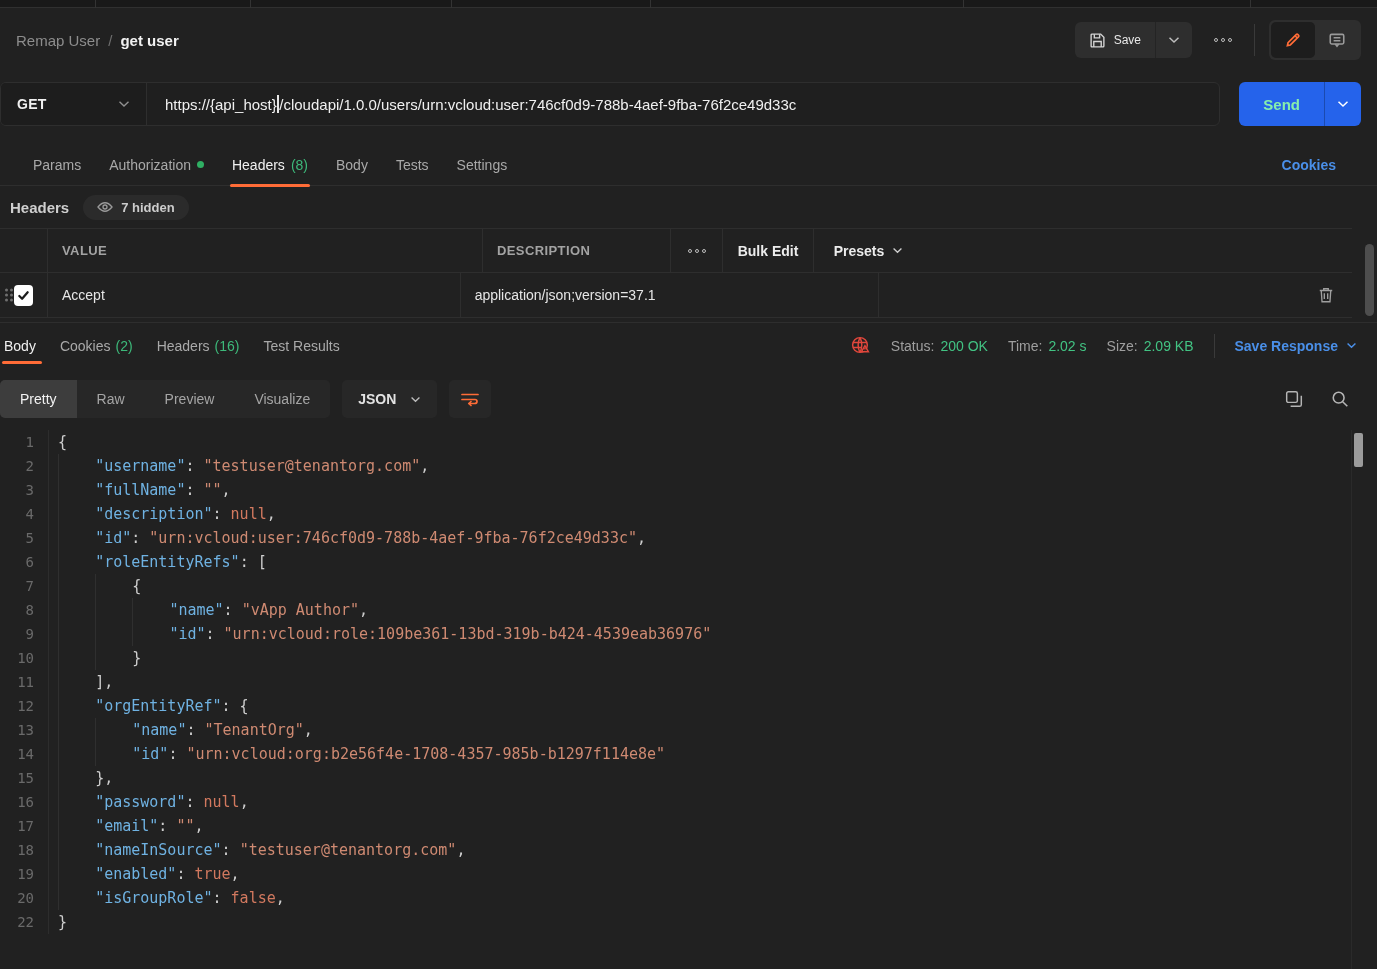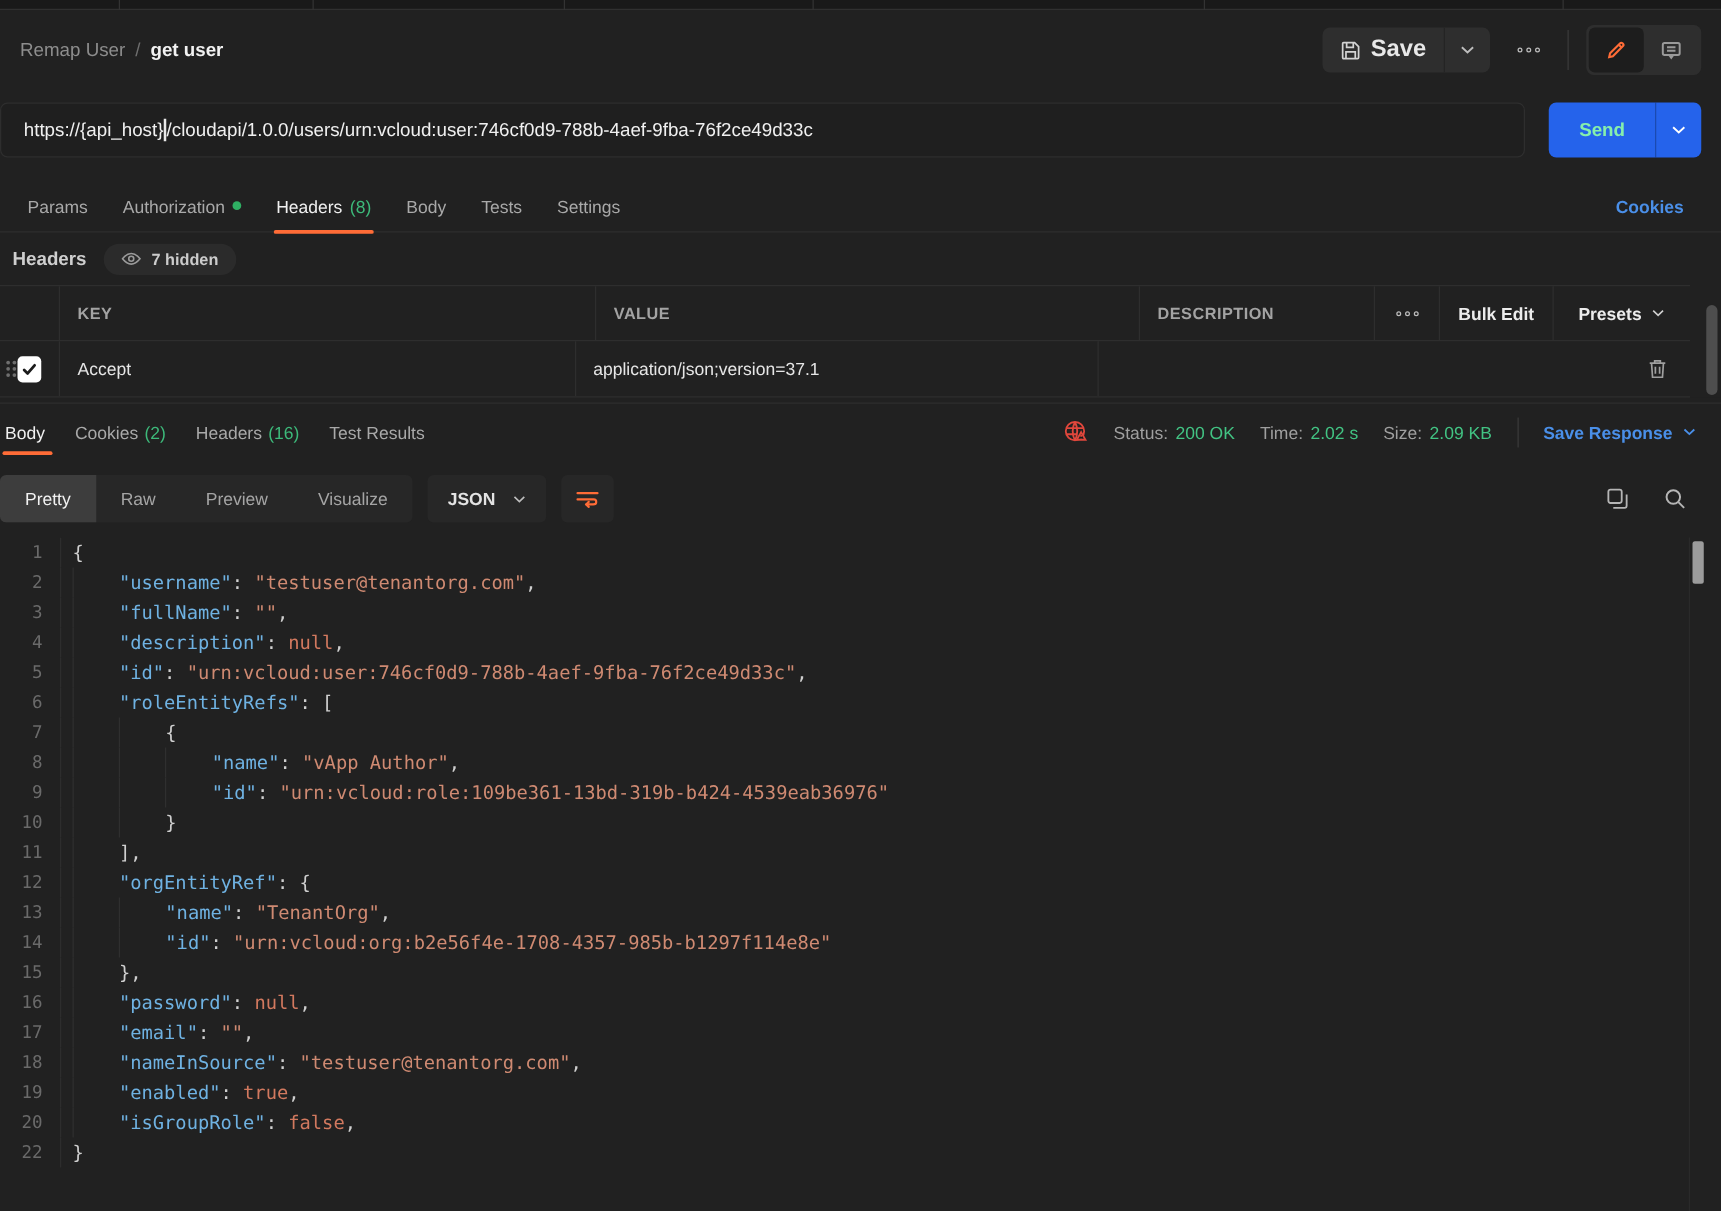--- a/index.html
+++ b/index.html
@@ -17,42 +17,42 @@
   .topstrip{position:absolute;left:0;top:0;width:100%;height:8px;background:#191919;border-bottom:1px solid #303030;}
   .topstrip .sep{position:absolute;top:0;width:1px;height:8px;background:#333;}
 
   
   .header{position:absolute;left:0;top:8px;width:100%;height:64px;background:var(--bg);display:flex;align-items:center;padding:0 16px;}
   .crumb-parent{color:#8d8d8d;font-size:15px;}
   .crumb-sep{color:#6f6f6f;margin:0 8px;font-size:15px;}
   .crumb-current{color:#f2f2f2;font-size:15px;font-weight:700;}
   .header-right{margin-left:auto;display:flex;align-items:center;gap:14px;}
   .save-group{display:flex;align-items:stretch;background:#2e2e2e;border-radius:6px;height:36px;overflow:hidden;}
-  .save-main{display:flex;align-items:center;gap:8px;padding:0 14px;font-size:19px;font-weight:700;color:#e8e8e8;cursor:pointer;}
+  .save-main{display:flex;align-items:center;gap:8px;padding:0 14px;font-size:12px;font-weight:400;color:#e8e8e8;cursor:pointer;}
   .save-caret{display:flex;align-items:center;padding:0 12px;border-left:1px solid #242424;cursor:pointer;}
   .icon-btn{display:flex;align-items:center;justify-content:center;width:34px;height:34px;border-radius:6px;cursor:pointer;color:#b9b9b9;}
   .vdiv{width:1px;height:32px;background:#3a3a3a;}
   .edit-group{display:flex;background:#2e2e2e;border-radius:6px;padding:2px;height:40px;}
   .edit-btn{width:44px;border-radius:5px;display:flex;align-items:center;justify-content:center;cursor:pointer;}
   .edit-btn.active{background:#1d1d1d;}
   svg{display:block;}
 
   
   .req-row{position:absolute;left:0;top:80px;width:100%;height:48px;display:flex;align-items:center;}
   .url-control{display:flex;align-items:stretch;width:1220px;height:44px;border:1px solid var(--border);border-radius:6px;background:#1f1f1f;overflow:hidden;}
   .method-box{display:flex;align-items:center;justify-content:space-between;width:146px;padding:0 16px;border-right:1px solid var(--border);cursor:pointer;background:#1d1d1d;}
   .method-label{font-size:14px;font-weight:700;color:#f0f0f0;letter-spacing:.3px;}
   .url-input{flex:1;display:flex;align-items:center;padding:0 18px;font-size:15px;color:#f0f0f0;white-space:nowrap;overflow:hidden;cursor:text;}
   .caret{display:inline-block;width:1.5px;height:18px;background:#e8e8e8;margin:0 0.5px;vertical-align:-3px;}
   .send-group{position:absolute;right:16px;top:2px;display:flex;height:44px;border-radius:6px;overflow:hidden;background:var(--send);}
   .send-main{display:flex;align-items:center;padding:0 24px;color:#86efac;font-weight:700;font-size:15px;cursor:pointer;}
   .send-caret{display:flex;align-items:center;padding:0 12px;border-left:1px solid rgba(0,0,0,.25);cursor:pointer;}
 
   
-  .tabs-row{position:absolute;left:0;top:144px;width:100%;height:42px;border-bottom:1px solid var(--border);display:flex;align-items:center;padding:0 8px;}
+  .tabs-row{position:absolute;left:0;top:144px;width:100%;height:42px;border-bottom:1px solid var(--border);display:flex;align-items:center;padding:0 19px;}
   .tab{position:relative;display:flex;align-items:center;gap:6px;height:42px;padding:0 14px;font-size:14px;color:#a9a9a9;cursor:pointer;}
   .tab .count{color:var(--green);}
   .tab.active{color:#f0f0f0;}
   .tab.active::after{content:"";position:absolute;left:12px;right:12px;bottom:-1px;height:3px;background:var(--orange);border-radius:2px;}
   .dot{width:7px;height:7px;border-radius:50%;background:#2faf63;}
   .cookies-link{margin-left:auto;margin-right:22px;color:var(--blue);font-size:14px;font-weight:700;cursor:pointer;}
 
   
   .subbar{position:absolute;left:0;top:186px;width:100%;height:42px;display:flex;align-items:center;padding:0 10px;gap:14px;}
   .subbar-title{color:#cfcfcf;font-size:15px;font-weight:600;}
@@ -188,20 +188,28 @@
               <path d="M6.5 11.5 L8 13.5 L9.5 11.5"></path>
             </svg>
           </span>
         </div>
       </div>
     </div>
   </div>
 
   <div class="req-row">
     <div class="url-control">
+      <div class="method-box">
+        <span class="method-label">GET</span>
+        <span>
+          <svg width="12" height="8" viewBox="0 0 12 8" fill="none" stroke="#8f8f8f" stroke-width="1.4">
+              <path d="M1.5 1.8 L6 6 L10.5 1.8"></path>
+            </svg>
+        </span>
+      </div>
       <div class="url-input">
         <span>https://{api_host}</span>
           <span class="caret"></span>
           <span>/cloudapi/1.0.0/users/urn:vcloud:user:746cf0d9-788b-4aef-9fba-76f2ce49d33c</span>
       </div>
     </div>
     <div class="send-group">
       <div class="send-main">
         <span>Send</span>
       </div>
@@ -248,21 +256,20 @@
             <circle cx="8" cy="6" r="2"></circle>
         </svg>
       </span>
       <span>7 hidden</span>
     </div>
   </div>
 
   <div class="htable">
     <div class="trow head">
       <div class="tcell c-check"></div>
-      <div class="tcell c-key th">KEY</div>
       <div class="tcell c-value th">VALUE</div>
       <div class="tcell c-desc th">DESCRIPTION</div>
       <div class="tcell c-dots">
         <span class="ellipsis">
             <i></i>
             <i></i>
             <i></i>
           </span>
       </div>
       <div class="tcell c-bulk">Bulk Edit</div>

